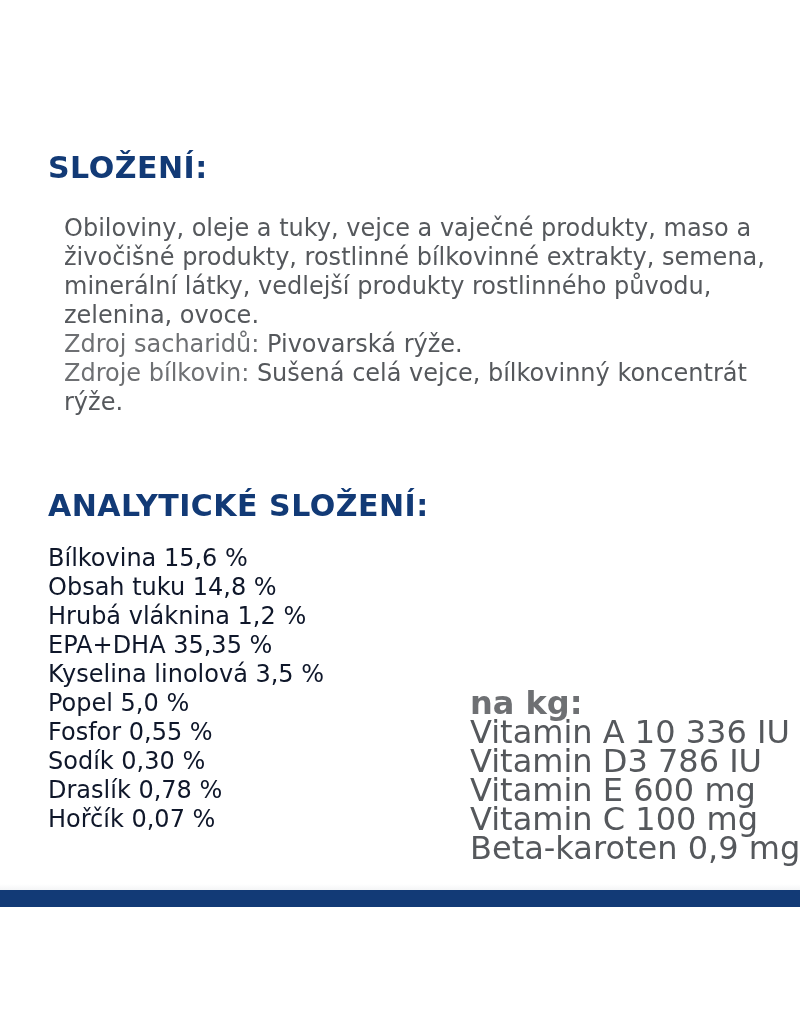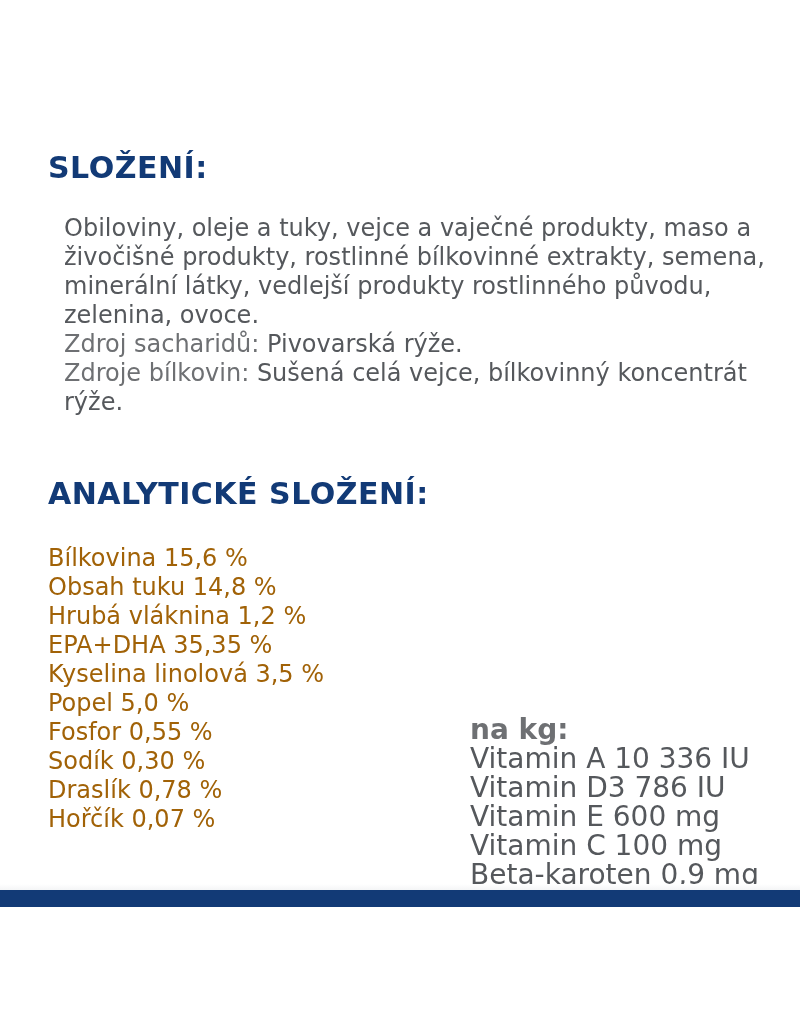--- a/index.html
+++ b/index.html
@@ -21,21 +21,21 @@
     left: 48px;
     margin: 0;
     font-size: 30px;
     font-weight: bold;
     letter-spacing: 0.5px;
     color: #123a76;
     line-height: 36px;
     white-space: nowrap;
   }
   .h-composition { top: 150px; }
-  .h-analysis   { top: 476px; }
+  .h-analysis   { top: 488px; }
 
   .composition-body {
     position: absolute;
     top: 202px;
     left: 64px;
     width: 716px;
     font-size: 24px;
     line-height: 29px;
     color: #55585c;
     margin-top: 12px;
@@ -45,31 +45,30 @@
     color: #6e7073;
   }
 
   .nutrient-list {
     position: absolute;
     top: 544px;
     left: 48px;
     width: 400px;
     font-size: 24px;
     line-height: 29px;
-    color: #a16207;
+    color: #0f172a;
   }
   .perkg-col {
     position: absolute;
     top: 689px;
     left: 470px;
     width: 310px;
-    font-size: 28px;
+    font-size: 32px;
     line-height: 29px;
     color: #55585c;
-    margin-top: 26px;
   }
   .perkg-label {
     font-weight: bold;
     color: #6e7073;
   }
   .row { white-space: nowrap; }
 
   .footer-bar {
     position: absolute;
     top: 890px;

